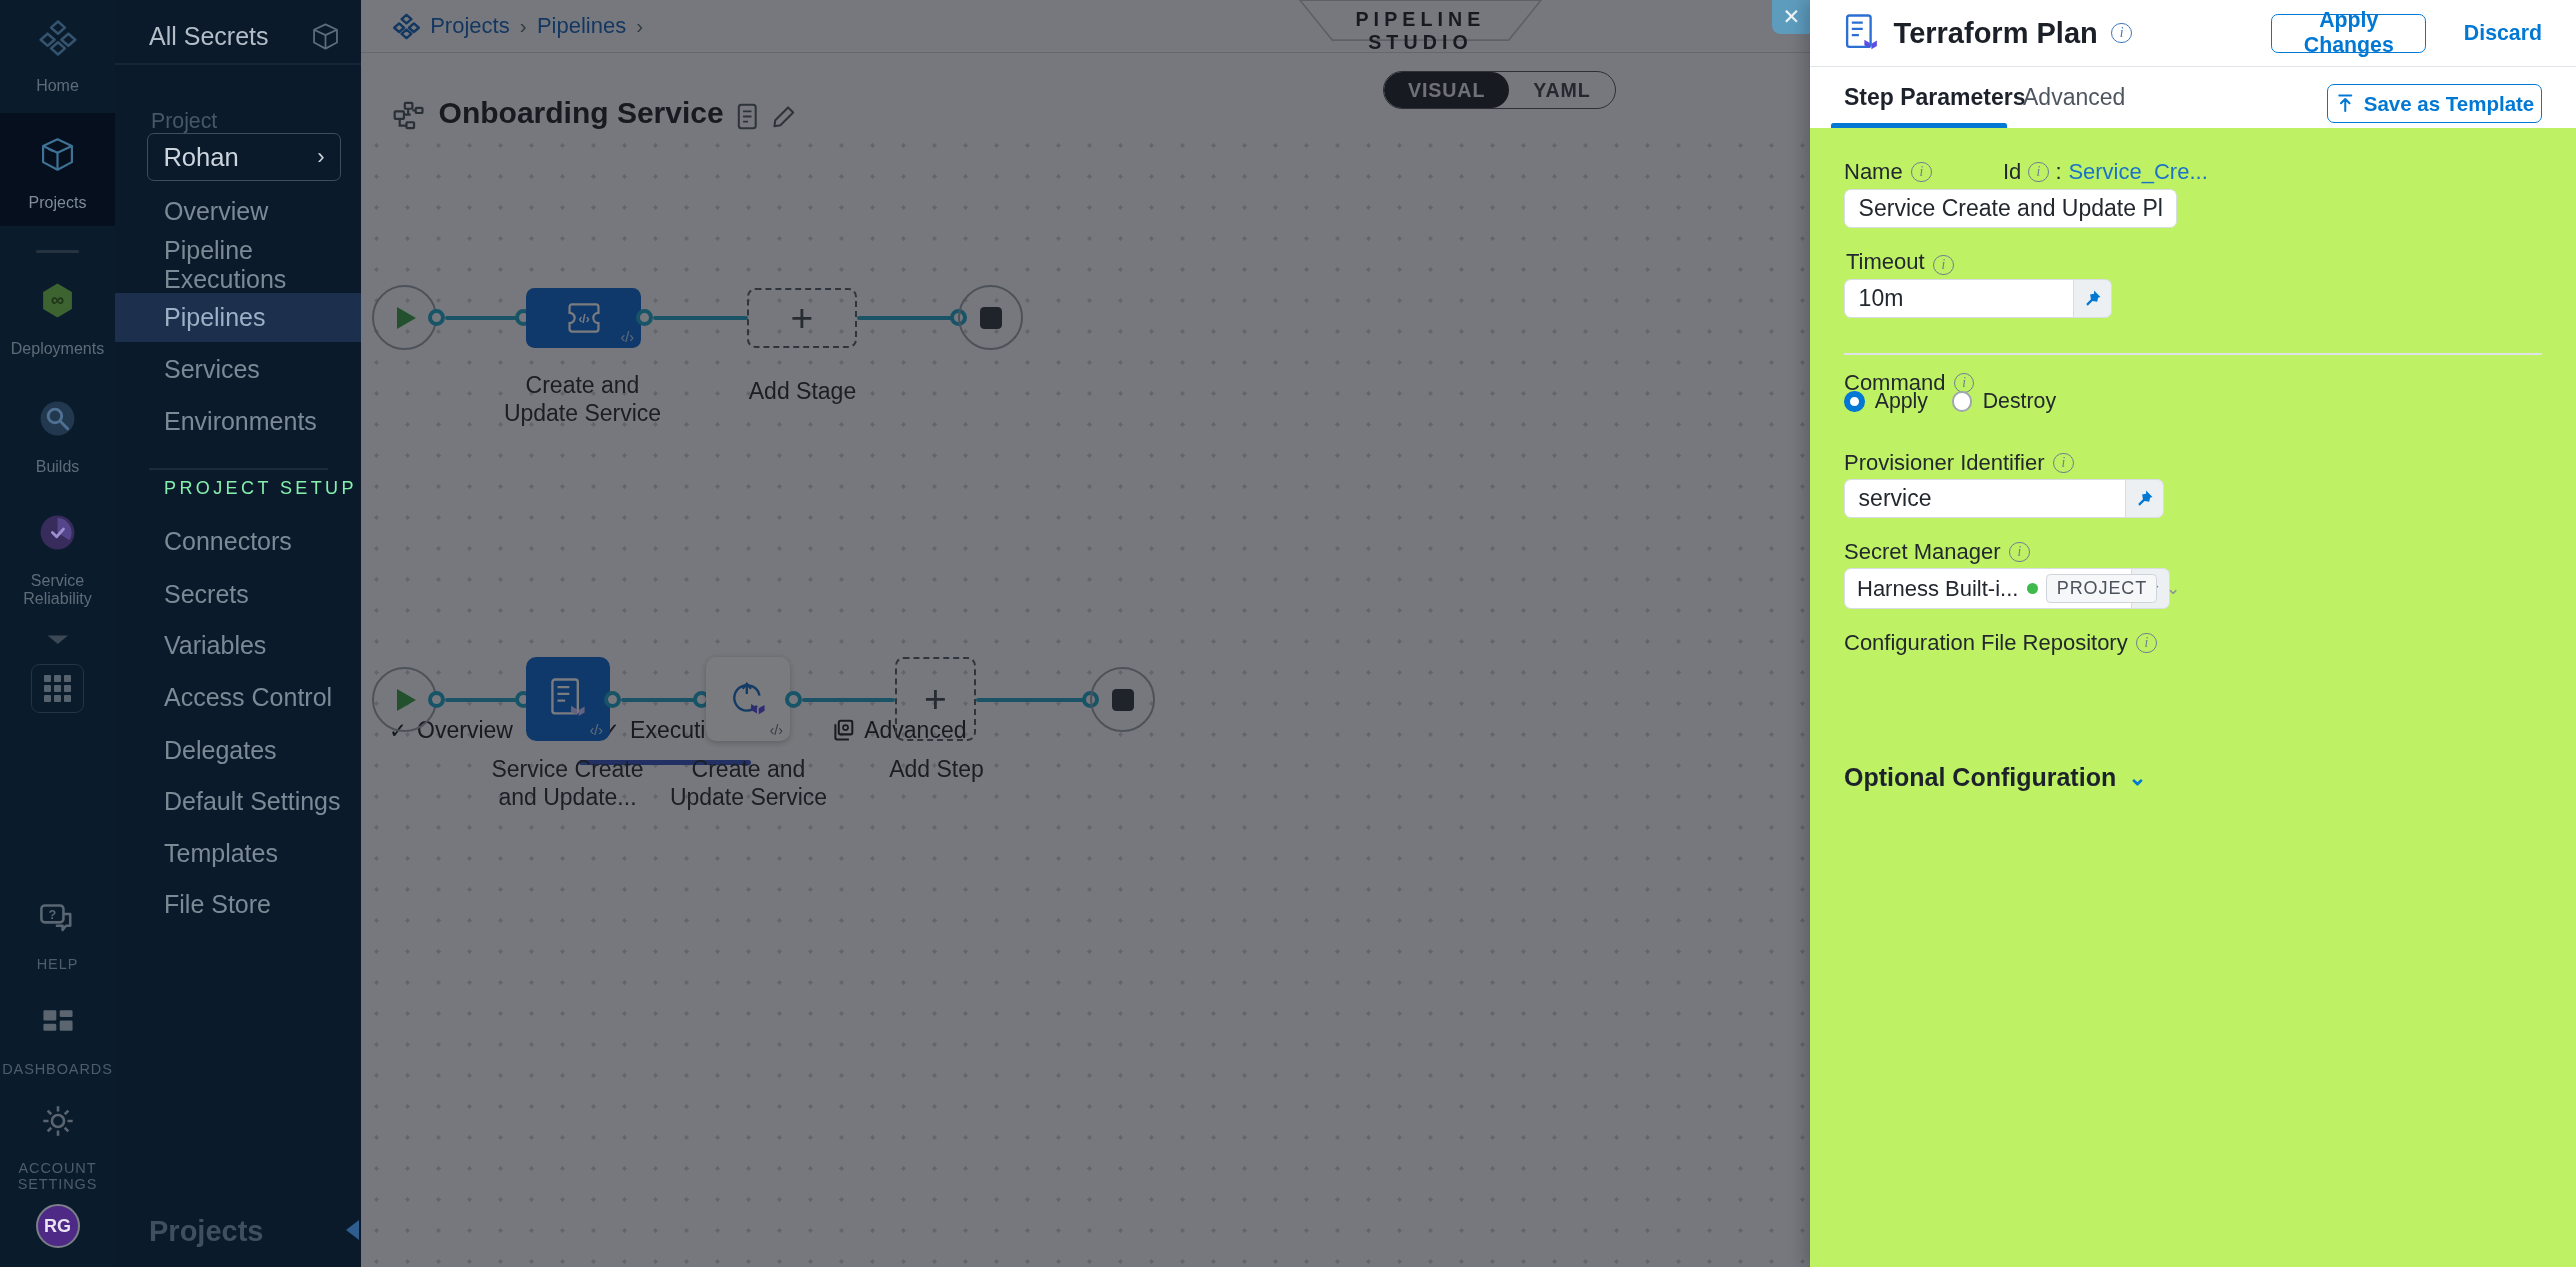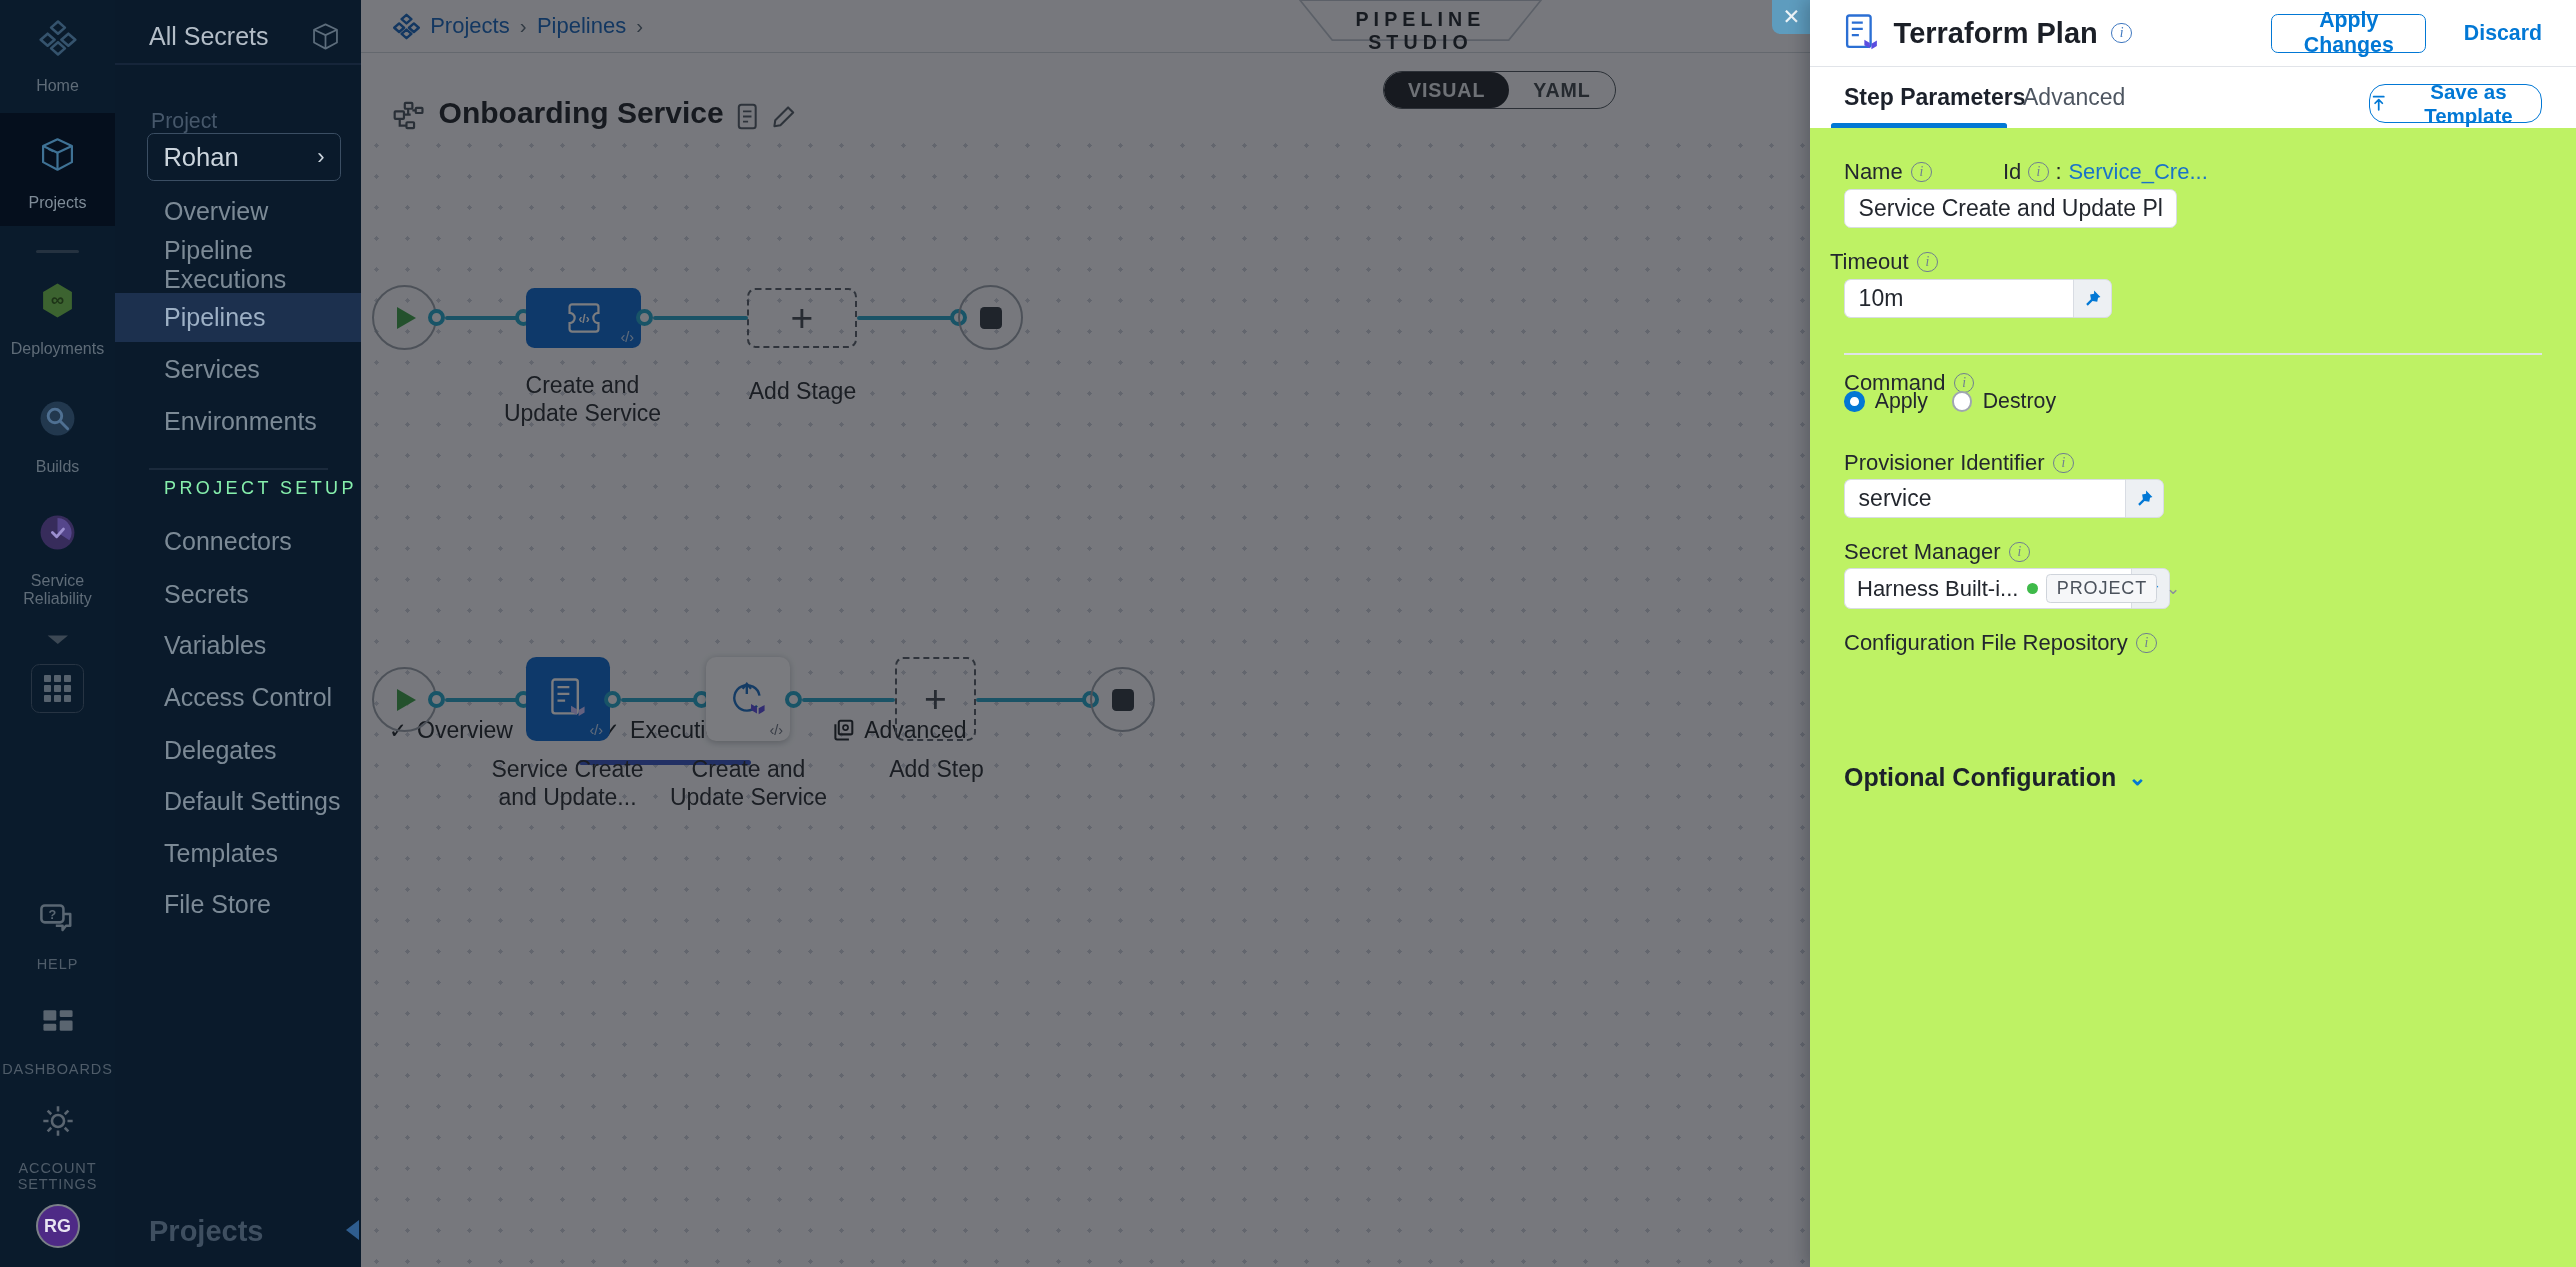--- a/index.html
+++ b/index.html
@@ -113,22 +113,22 @@
   .info.gray { color:#6f7f90; }
   .btn-outline { border:1.7px solid #0278d5; color:#0278d5; background:#fff; border-radius:6.8px;
                  font-size:21.3px; font-weight:bold; display:flex; align-items:center; justify-content:center; }
   .apply-btn { margin-left:auto; width:155px; height:39px; }
   .discard-btn { color:#0278d5; font-size:21.3px; font-weight:bold; margin-left:24px; }
   .dtabs { position:absolute; left:0; top:67px; width:100%; height:61px; }
   .dtab1 { position:absolute; left:34px; top:17px; font-size:23px; font-weight:bold; color:#1c212b; }
   .dtab2 { position:absolute; left:213px; top:17px; font-size:23px; color:#4d5560; }
   .dtab-underline { position:absolute; left:20.5px; top:56px; width:176px; height:5.1px;
                     background:#0278d5; border-radius:2.6px 2.6px 0 0; }
-  .save-tpl { position:absolute; right:34px; top:17px; width:173px; height:39px; gap:8.5px;
-              border-width:1.7px; border-radius:16px; font-weight:bold; font-size:20.5px; }
+  .save-tpl { position:absolute; right:34px; top:17px; width:215px; height:39px; gap:8.5px;
+              border-width:1.7px; border-radius:7px; font-weight:bold; font-size:20.5px; }
   .dform { position:absolute; left:0; top:128px; width:100%; height:1140px;
            background:#bef264; padding:0 34px; }
   .flabel { position:absolute; display:flex; align-items:center; gap:8.5px;
             font-size:22px; color:#23272e; }
   .idgroup { position:absolute; display:flex; align-items:center; gap:6.8px; font-size:22px; color:#23272e; }
   .idlink { color:#1a73c9; }
   .tfield { position:absolute; height:39px; background:#fff; border:1.7px solid #d8dce3;
             border-radius:6.8px; font-size:23px; color:#23272e; padding:0 13.6px;
             font-family:"Liberation Sans", sans-serif; }
   .group { position:absolute; display:flex; }
@@ -535,21 +535,21 @@
           <span class="info gray">i</span>
       </div>
       <div class="idgroup" style="left:193px; top:31px;">
         <span>Id</span>
         <span class="info gray">i</span>
         <span>:</span>
         <span class="idlink">Service_Cre...</span>
       </div>
       <input class="tfield" style="left: 34px; top: 61px; width: 333px;" value="Service Create and Update Plan">
 
-      <div class="flabel" style="left:20px; top:121px;">
+      <div class="flabel" style="left:36px; top:121px;align-items:flex-end;">
         <span>Timeout</span>
           <span class="info gray">i</span>
       </div>
       <div class="group" style="left:34px; top:151px;justify-content:center;">
         <input class="tfield" style="width: 229px;" value="10m">
         <div class="pinbtn">
           <svg width="19" height="19" viewBox="0 0 24 24">
             <path d="M14 2l8 8-3 1-1 5-6-1-6 6-2-2 6-6-1-6 5-1z" fill="#0278d5"></path>
           </svg>
         </div>

